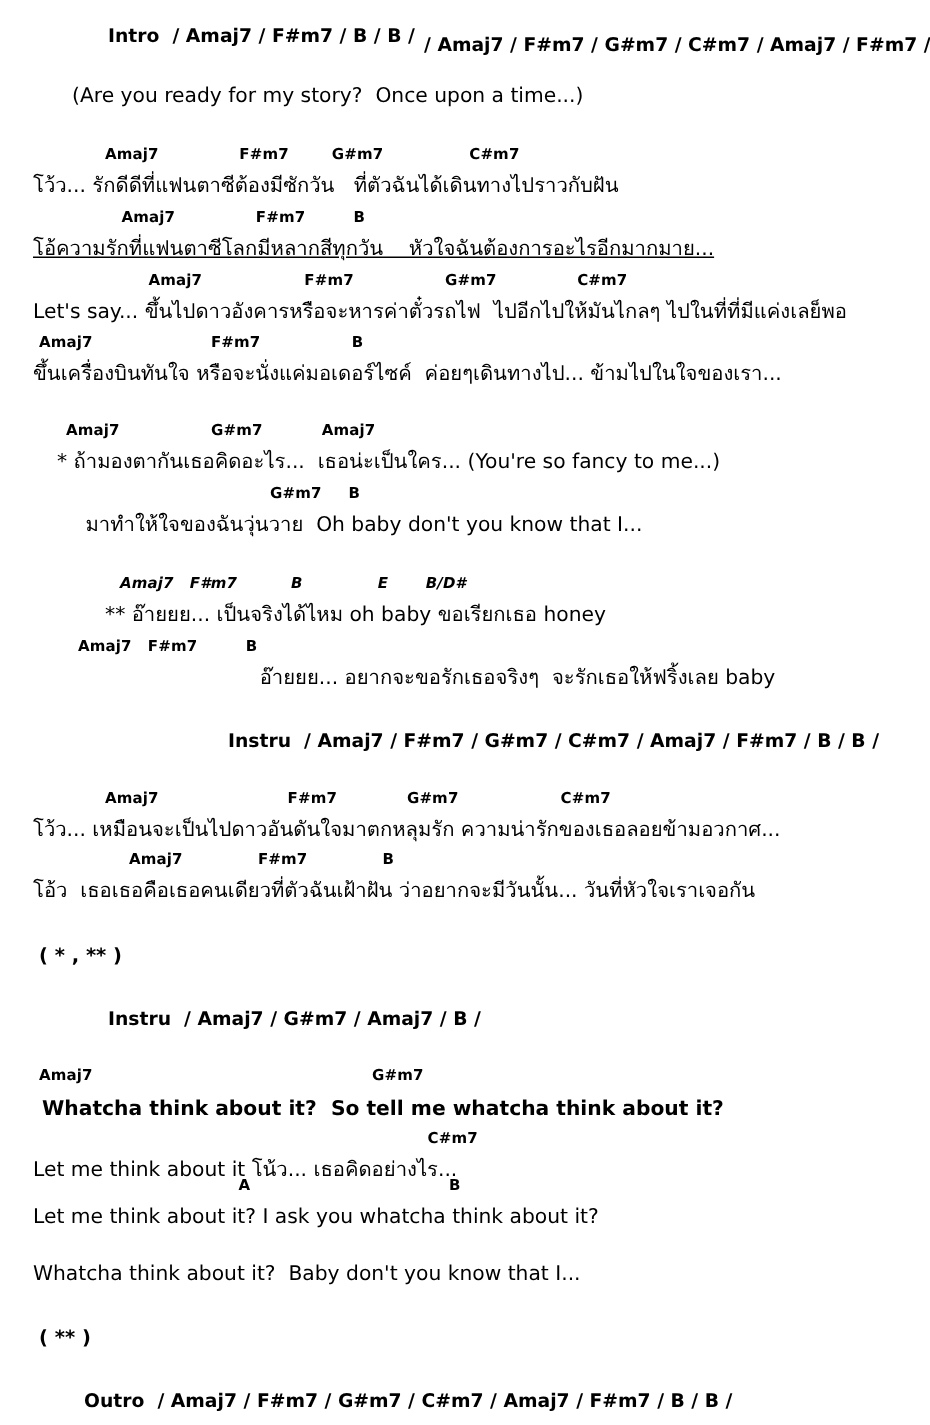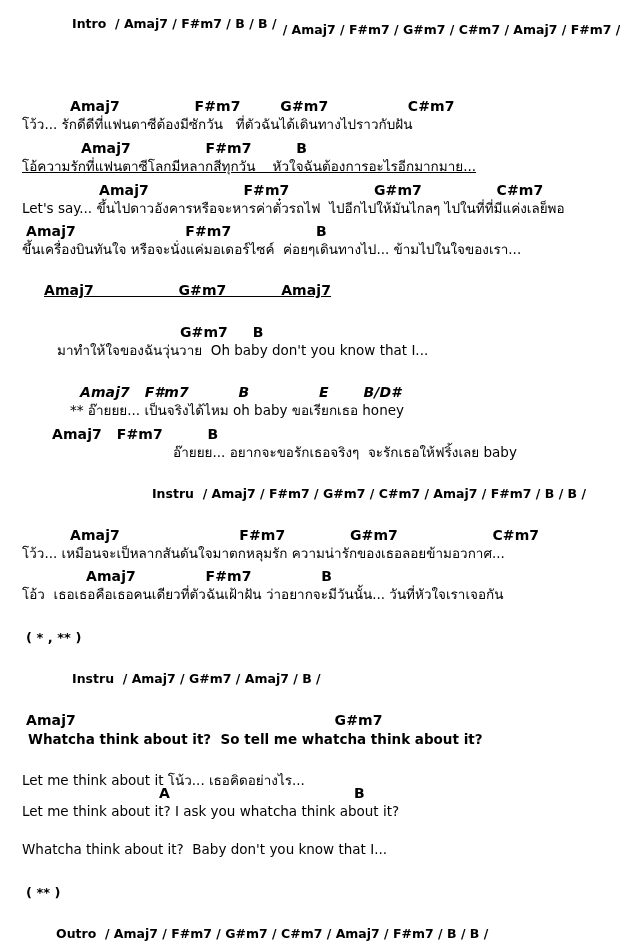--- a/index.html
+++ b/index.html
@@ -25,63 +25,66 @@
     width: 620px;
     white-space: pre;
     line-height: 1;
   }
   .lyric {
     font-size: 13.5px;
     font-weight: 400;
     letter-spacing: 0px;
   }
   .chord {
-    font-size: 14px;
+    font-size: 10px;
     font-weight: bold;
     letter-spacing: 0.1px;
   }
   .section {
     font-size: 12.5px;
     font-weight: bold;
     margin-left: 46px;
   }
   .marker {
     font-size: 13px;
     font-weight: bold;
   }
 </style>
 </head>
 <body style="background: rgb(255, 255, 255); color: rgb(0, 0, 0);">
 
 <div id="sheet">
     <div class="line section" style="left: 26px; top: 18px; width: 594px;">Intro  / Amaj7 / F#m7 / B / B /</div>
     <div class="line section" style="left: 62px; top: 24px; width: 558px; text-align: right;">/ Amaj7 / F#m7 / G#m7 / C#m7 / Amaj7 / F#m7 / B / B /</div>
+    <div class="line lyric" style="left: 48px; top: 58px; width: 572px;">(Are you ready for my story?  Once upon a time...)</div>
     <div class="line chord" style="left: 70px; top: 99px; width: 550px;">Amaj7               F#m7        G#m7                C#m7</div>
     <div class="line lyric" style="left: 22px; top: 118px; width: 598px;">โว้ว... รักดีดีที่แฟนตาซีต้องมีซักวัน   ที่ตัวฉันได้เดินทางไปราวกับฝัน</div>
     <div class="line chord" style="left: 81px; top: 141px; width: 539px;">Amaj7               F#m7         B</div>
     <div class="line lyric" style="left: 22px; top: 160px; width: 598px; text-decoration: underline;">โอ้ความรักที่แฟนตาซีโลกมีหลากสีทุกวัน    หัวใจฉันต้องการอะไรอีกมากมาย...</div>
     <div class="line chord" style="left: 99px; top: 183px; width: 521px;">Amaj7                   F#m7                 G#m7               C#m7</div>
     <div class="line lyric" style="left: 22px; top: 202px; width: 598px;">Let's say... ขึ้นไปดาวอังคารหรือจะหารค่าตั๋วรถไฟ  ไปอีกไปให้มันไกลๆ ไปในที่ที่มีแค่งเลย็พอ</div>
     <div class="line chord" style="left: 26px; top: 224px; width: 594px;">Amaj7                      F#m7                 B</div>
     <div class="line lyric" style="left: 22px; top: 243px; width: 598px;">ขึ้นเครื่องบินทันใจ หรือจะนั่งแค่มอเดอร์ไซค์  ค่อยๆเดินทางไป... ข้ามไปในใจของเรา...</div>
-    <div class="line chord" style="left: 44px; top: 283px; width: 576px; text-decoration: underline;">Amaj7                 G#m7           Amaj7</div>
+    <div class="line chord" style="left: 44px; top: 283px; width: 576px;">Amaj7                 G#m7           Amaj7</div>
+    <div class="line lyric" style="left: 38px; top: 302px; width: 582px;">* ถ้ามองตากันเธอคิดอะไร...  เธอน่ะเป็นใคร... (You're so fancy to me...)</div>
     <div class="line chord" style="left: 180px; top: 325px; width: 440px;">G#m7     B</div>
     <div class="line lyric" style="left: 57px; top: 344px; width: 563px;">มาทำให้ใจของฉันวุ่นวาย  Oh baby don't you know that I...</div>
     <div class="line chord" style="left: 80px; top: 385px; width: 540px; font-style: italic;">Amaj7   F#m7          B              E       B/D#</div>
     <div class="line lyric" style="left: 70px; top: 404px; width: 550px;">** อ๊ายยย... เป็นจริงได้ไหม oh baby ขอเรียกเธอ honey</div>
     <div class="line chord" style="left: 52px; top: 427px; width: 568px;">Amaj7   F#m7         B</div>
     <div class="line lyric" style="left: 70px; top: 446px; width: 550px; text-align: center;">อ๊ายยย... อยากจะขอรักเธอจริงๆ  จะรักเธอให้ฟริ้งเลย baby</div>
     <div class="line section" style="left: 26px; top: 488px; width: 594px; text-align: center;">Instru  / Amaj7 / F#m7 / G#m7 / C#m7 / Amaj7 / F#m7 / B / B /</div>
     <div class="line chord" style="left: 70px; top: 528px; width: 550px;">Amaj7                        F#m7             G#m7                   C#m7</div>
-    <div class="line lyric" style="left: 22px; top: 547px; width: 598px;">โว้ว... เหมือนจะเป็หลากสันดันใจมาตกหลุมรัก ความน่ารักของเธอลอยข้ามอวกาศ...</div>
+    <div class="line lyric" style="left: 22px; top: 547px; width: 598px;">โว้ว... เหมือนจะเป็นไปดาวอันดันใจมาตกหลุมรัก ความน่ารักของเธอลอยข้ามอวกาศ...</div>
     <div class="line chord" style="left: 86px; top: 569px; width: 534px;">Amaj7              F#m7              B</div>
     <div class="line lyric" style="left: 22px; top: 588px; width: 598px;">โอ้ว  เธอเธอคือเธอคนเดียวที่ตัวฉันเฝ้าฝัน ว่าอยากจะมีวันนั้น... วันที่หัวใจเราเจอกัน</div>
     <div class="line marker" style="left: 26px; top: 631px; width: 594px;">( * , ** )</div>
     <div class="line section" style="left: 26px; top: 673px; width: 594px;">Instru  / Amaj7 / G#m7 / Amaj7 / B /</div>
     <div class="line chord" style="left: 26px; top: 713px; width: 594px;">Amaj7                                                    G#m7</div>
     <div class="line lyric" style="left: 28px; top: 733px; width: 592px; font-weight: bold;">Whatcha think about it?  So tell me whatcha think about it?</div>
+    <div class="line chord" style="left: 285px; top: 755px; width: 335px;">C#m7</div>
     <div class="line lyric" style="left: 22px; top: 774px; width: 598px;">Let me think about it โน้ว... เธอคิดอย่างไร...</div>
     <div class="line chord" style="left: 159px; top: 786px; width: 461px;">A                                     B</div>
     <div class="line lyric" style="left: 22px; top: 805px; width: 598px;">Let me think about it? I ask you whatcha think about it?</div>
     <div class="line lyric" style="left: 22px; top: 843px; width: 598px;">Whatcha think about it?  Baby don't you know that I...</div>
     <div class="line marker" style="left: 26px; top: 886px; width: 594px;">( ** )</div>
     <div class="line section" style="left: 10px; top: 928px; width: 594px;">Outro  / Amaj7 / F#m7 / G#m7 / C#m7 / Amaj7 / F#m7 / B / B /</div>
   </div>
 
 </body></html>

